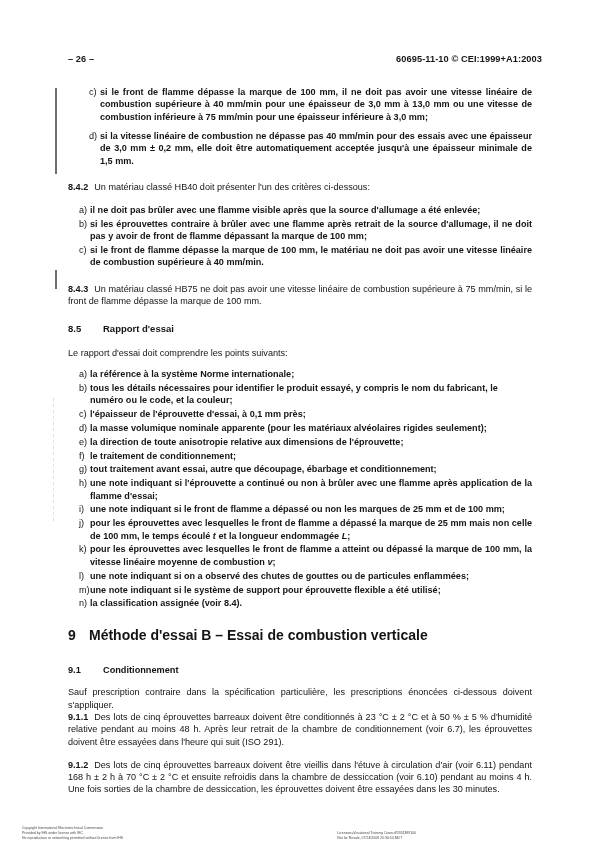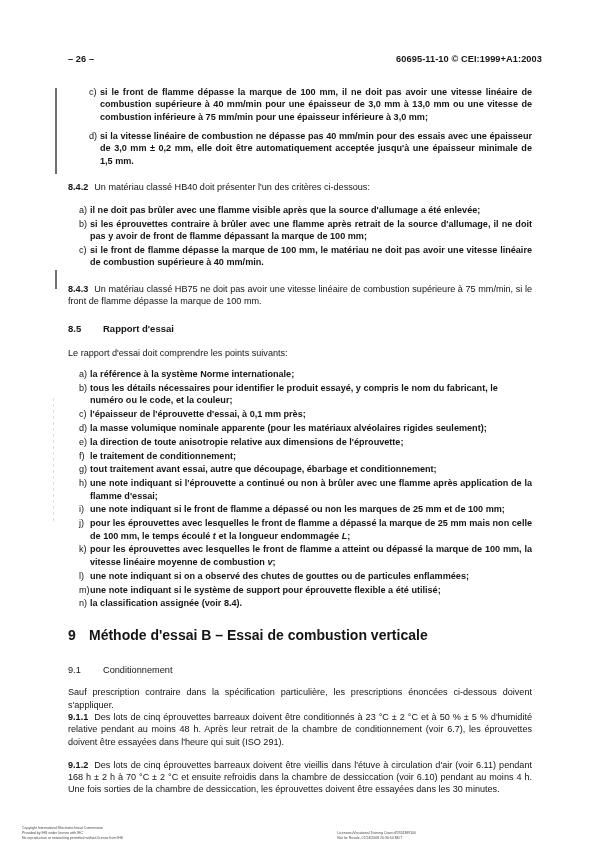--- a/index.html
+++ b/index.html
@@ -112,21 +112,21 @@
   .h2 {
     font-weight: bold;
     margin: 16px 0 11px 0;
     font-size: 9.5px;
   }
   .h2 .num {
     display: inline-block;
     width: 35px;
   }
   .h3 {
-    font-weight: normal;
+    font-weight: bold;
     margin: 23px 0 10px 0;
     font-size: 9.2px;
   }
   .h3 .num {
     display: inline-block;
     width: 35px;
   }
   .h1 {
     font-weight: bold;
     margin: 19px 0 14px 0;

